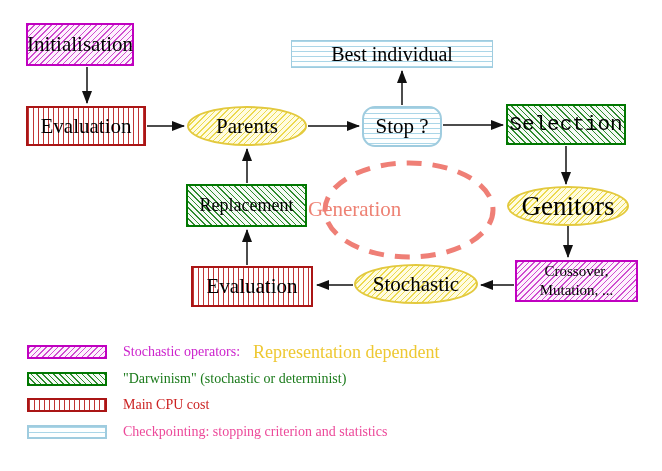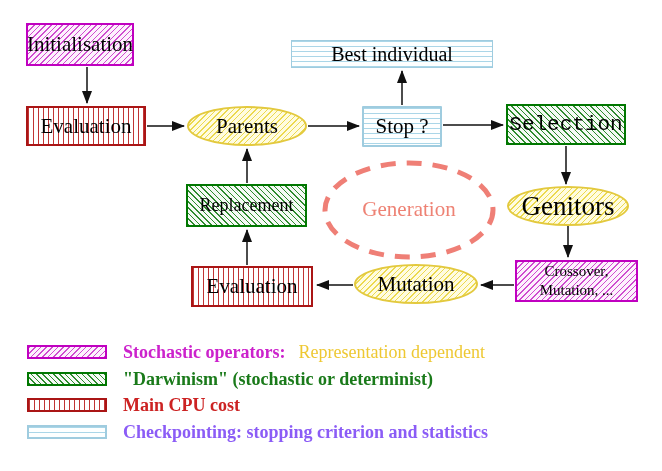--- a/index.html
+++ b/index.html
@@ -6,21 +6,21 @@
   #canvas{
     position:relative;width:662px;height:471px;background:#ffffff;
     font-family:"Liberation Serif", serif;overflow:hidden;
   }
   .node{
     position:absolute;display:flex;align-items:center;justify-content:center;
     box-sizing:border-box;color:#000;text-align:center;white-space:nowrap;
     z-index:2;
   }
   .ellipse{border-radius:50%;}
-  .rounded{border-radius:1px;}
+  .rounded{border-radius:13px;}
   
   .hatch-magenta{
     border:2px solid #c000c0;background-color:#fdf1fd;
     background-image:repeating-linear-gradient(135deg,#cf4ccf 0 1px,rgba(255,255,255,0) 1px 4px);
   }
   .hatch-green{
     border:2px solid #007700;background-color:#f5faf5;
     background-image:repeating-linear-gradient(45deg,#2e8b2e 0 1px,rgba(255,255,255,0) 1px 4px);
   }
   .stripe-red{
@@ -31,28 +31,28 @@
   .stripe-cyan{
     border:2px solid #9fccdf;background-color:#fdffff;
     background-image:repeating-linear-gradient(180deg,#aad6e8 0 1px,rgba(255,255,255,0) 1px 5px);
   }
   .hatch-yellow{
     border:2px solid #e3c93e;background-color:#fffce0;
     background-image:repeating-linear-gradient(135deg,#ecd94e 0 1px,rgba(255,255,255,0) 1px 4px);
   }
   .crossover-lines{flex-direction:column;line-height:1.25;}
   #generation-label{
-    position:absolute;left:325px;top:197px;width:168px;text-align:center;
+    position:absolute;left:308px;top:197px;width:168px;text-align:left;
     color:#ee8274;font-size:21px;z-index:2;
   }
   svg.overlay{position:absolute;left:0;top:0;z-index:3;pointer-events:none;}
   
   .legend-row{position:absolute;left:27px;display:flex;align-items:center;height:20px;}
   .swatch{width:80px;height:14px;box-sizing:border-box;display:inline-block;flex:0 0 auto;}
-  .legend-text{margin-left:16px;font-size:18px;font-weight:bold;white-space:nowrap;}
+  .legend-text{margin-left:16px;font-size:14px;font-weight:normal;white-space:nowrap;}
   .legend-text2{margin-left:13px;font-size:18px;font-weight:normal;white-space:nowrap;}
 </style>
 </head>
 <body>
 
 <div id="canvas">
 
   <div class="node hatch-magenta" style="left:26px;top:23px;width:108px;height:43px;font-size:21px;">
     <span>Initialisation</span>
   </div>
@@ -88,21 +88,21 @@
 
   <div class="node ellipse hatch-yellow" style="left:187px;top:106px;width:120px;height:40px;font-size:21px;">
     <span>Parents</span>
   </div>
 
   <div class="node ellipse hatch-yellow" style="left:507px;top:186px;width:122px;height:40px;font-size:27px;">
     <span>Genitors</span>
   </div>
 
   <div class="node ellipse hatch-yellow" style="left:354px;top:264px;width:124px;height:40px;font-size:21px;">
-    <span>Mutation</span>
+    <span>Stochastic</span>
   </div>
 
   <div id="generation-label">Generation</div>
 
   <svg class="overlay" width="662" height="471" viewBox="0 0 662 471">
     <defs>
       <marker id="ah" markerUnits="userSpaceOnUse" markerWidth="14" markerHeight="12" refX="12" refY="5" orient="auto">
         <path d="M0,0 L13,5 L0,10 z" fill="#111111"></path>
       </marker>
     </defs>
@@ -133,16 +133,16 @@
     <span class="legend-text" style="color:#1a7a1a;">"Darwinism" (stochastic or determinist)</span>
   </div>
 
   <div class="legend-row" style="top:395px;text-align:center;">
     <span class="swatch stripe-red"></span>
     <span class="legend-text" style="color:#cc2222;">Main CPU cost</span>
   </div>
 
   <div class="legend-row" style="top:422px;">
     <span class="swatch stripe-cyan"></span>
-    <span class="legend-text" style="color:#8b5cf6;">Checkpointing: stopping criterion and statistics</span>
+    <span class="legend-text" style="color:#ec4899;">Checkpointing: stopping criterion and statistics</span>
   </div>
 
 </div>
 
 </body></html>

